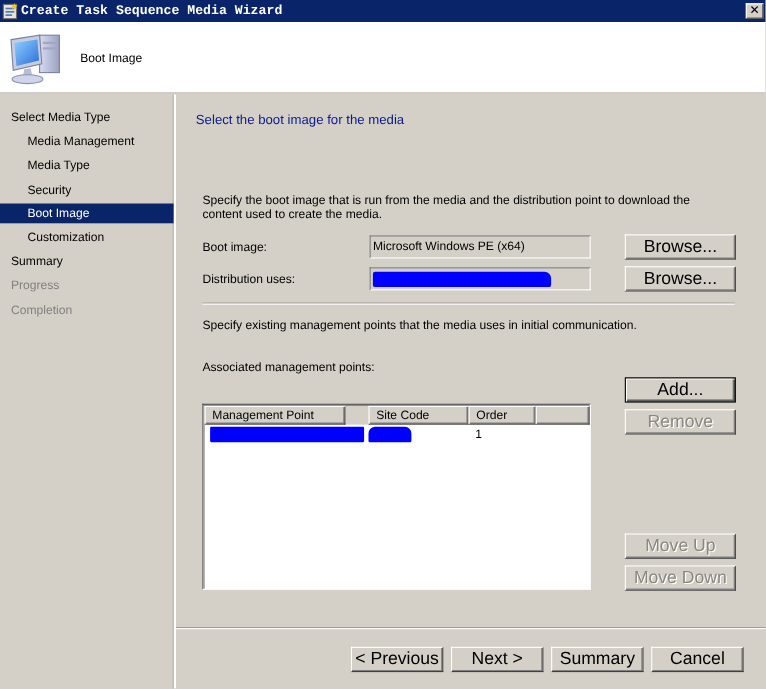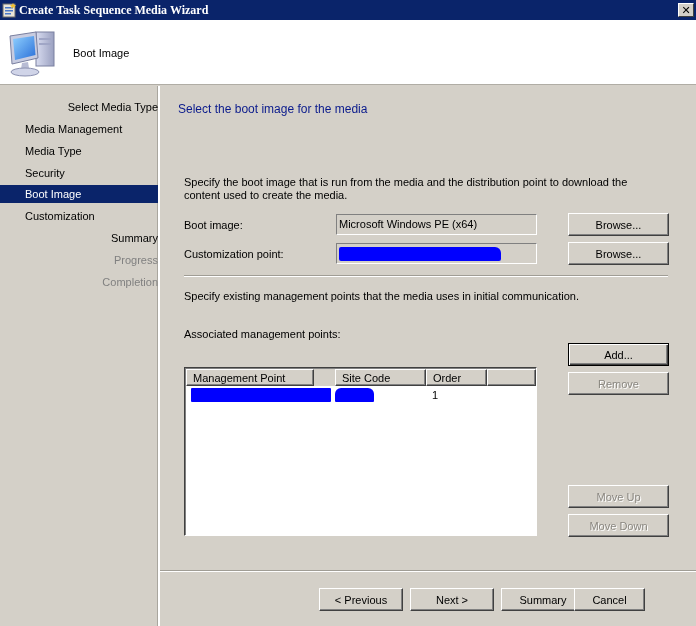--- a/index.html
+++ b/index.html
@@ -1,43 +1,43 @@
 <!DOCTYPE html>
 <html><head>
 <meta charset="utf-8">
 <style>
   * { box-sizing: border-box; margin: 0; padding: 0; }
   html, body { width: 696px; height: 626px; overflow: hidden; background: #d4d0c8; }
   body { font-family: "Liberation Sans", "DejaVu Sans", sans-serif; font-size: 11px; color: #000; position: relative; }
 
   .titlebar { position: absolute; left: 0; top: 0; width: 696px; height: 20px; background: #0a246a; color: #fff; }
   .titlebar .app-icon { position: absolute; left: 2px; top: 2px; width: 16px; height: 16px; }
-  .titlebar .title { position: absolute; left: 19px; top: 3px; font-weight: bold; font-size: 12px; font-family: Liberation Serif, serif; letter-spacing: 0px; }
+  .titlebar .title { position: absolute; left: 19px; top: 3px; font-weight: bold; font-size: 12px; font-family: Liberation Mono, monospace; letter-spacing: 0px; }
   .titlebar .close-btn { position: absolute; left: 678px; top: 3px; width: 16px; height: 14px; background: #d4d0c8; border-top: 1px solid #fff; border-left: 1px solid #fff; border-right: 1px solid #404040; border-bottom: 1px solid #404040; display: flex; align-items: center; justify-content: center; color: #000; font-size: 11px; font-weight: bold; line-height: 1; }
 
   .header { position: absolute; left: 0; top: 20px; width: 696px; height: 65px; background: #fff; border-bottom: 1px solid #b0ada5; }
   .header .hdr-icon { position: absolute; left: 6px; top: 8px; width: 52px; height: 50px; }
   .header .hdr-title { position: absolute; left: 73px; top: 27px; font-size: 11px; }
 
   .sidebar { position: absolute; left: 0; top: 86px; width: 158px; height: 540px; background: #d4d0c8; border-right: 1px solid #a9a69e; }
   .nav-item { position: absolute; left: 0; width: 158px; height: 18px; line-height: 18px; font-size: 11px; color: #000; white-space: nowrap; }
   .nav-item.sub { padding-left: 25px; }
-  .nav-item.top { padding-left: 10px; text-align: right; }
+  .nav-item.top { padding-left: 10px; }
   .nav-item.active { background: #0a246a; color: #fff; }
   .nav-item.disabled { color: #808080; }
 
   .content { position: absolute; left: 160px; top: 86px; width: 536px; height: 540px; }
   .page-title { position: absolute; left: 18px; top: 16px; font-size: 12px; color: #0a1a8c; font-family: "Liberation Sans", sans-serif; }
   .desc { position: absolute; left: 24px; top: 90px; width: 480px; font-size: 11px; line-height: 13px; }
 
   .label { position: absolute; font-size: 11px; }
   .field { position: absolute; height: 21px; background: #d4d0c8; border-top: 1px solid #808080; border-left: 1px solid #808080; border-right: 1px solid #fff; border-bottom: 1px solid #fff; font-size: 11px; line-height: 18px; padding-left: 2px; white-space: nowrap; overflow: hidden; }
   .redact { position: absolute; background: #0000ff; }
 
-  .btn { position: absolute; width: 101px; height: 23px; background: #d4d0c8; border-top: 1px solid #fff; border-left: 1px solid #fff; border-right: 1px solid #404040; border-bottom: 1px solid #404040; box-shadow: inset -1px -1px 0 #808080; font-size: 11px; font-family: "Liberation Sans", sans-serif; display: flex; align-items: center; justify-content: center; color: #000; cursor: default; }
+  .btn { position: absolute; width: 101px; height: 23px; background: #d4d0c8; border-top: 1px solid #fff; border-left: 1px solid #fff; border-right: 1px solid #404040; border-bottom: 1px solid #404040; box-shadow: inset -1px -1px 0 #808080; font-size: 16px; font-family: "Liberation Sans", sans-serif; display: flex; align-items: center; justify-content: center; color: #000; cursor: default; }
   .btn.default { border: 1px solid #000; box-shadow: inset 1px 1px 0 #fff, inset -1px -1px 0 #404040, inset -2px -2px 0 #808080; }
   .btn.disabled { color: #8a8780; text-shadow: 1px 1px 0 #fff; }
 
   .sep { position: absolute; height: 2px; border-top: 1px solid #a09d95; border-bottom: 1px solid #fff; }
 
   .filter { position: absolute; left: 24px; top: 258px; width: 352px; height: 22px; background: #fff; border-top: 1px solid #808080; border-left: 1px solid #808080; border-right: 1px solid #fff; border-bottom: 1px solid #d4d0c8; font-size: 11px; color: #8a8780; line-height: 20px; padding-left: 4px; }
   .filter .search-icon { position: absolute; right: 3px; top: 2px; width: 16px; height: 16px; }
 
   .listview { position: absolute; left: 24px; top: 281px; width: 353px; height: 169px; background: #fff; border-top: 1px solid #404040; border-left: 1px solid #404040; border-right: 1px solid #fff; border-bottom: 1px solid #fff; box-shadow: inset 1px 1px 0 #808080, 1px 1px 0 #d4d0c8; }
   .lv-header { position: absolute; left: 1px; top: 1px; height: 17px; width: 350px; background: #d4d0c8; }
@@ -101,21 +101,21 @@
 <div class="edge" style="position:absolute;left:158px;top:86px;width:2px;height:540px;background:#fff;"></div>
 
 <div class="content">
   <div class="page-title">Select the boot image for the media</div>
   <div class="desc">Specify the boot image that is run from the media and the distribution point to download the content used to create the media.</div>
 
   <div class="label" style="left:24px;top:133px">Boot image:</div>
   <div class="field" style="left:176px;top:128px;width:201px">Microsoft Windows PE (x64)</div>
   <div class="btn" style="left:408px;top:127px">Browse...</div>
 
-  <div class="label" style="left:24px;top:162px">Customization point:</div>
+  <div class="label" style="left:24px;top:162px">Distribution uses:</div>
   <div class="field" style="left:176px;top:157px;width:201px">
     <div class="redact" style="left:2px;top:3px;width:162px;height:14px;border-radius:2px 6px 2px 2px;"></div>
   </div>
   <div class="btn" style="left:408px;top:156px">Browse...</div>
 
   <div class="sep" style="left:24px;top:189px;width:484px"></div>
 
   <div class="label" style="left:24px;top:204px">Specify existing management points that the media uses in initial communication.</div>
   <div class="label" style="left:24px;top:242px">Associated management points:</div>
 
@@ -137,14 +137,14 @@
   <div class="btn default" style="left:408px;top:257px">Add...</div>
   <div class="btn disabled" style="left:408px;top:286px">Remove</div>
   <div class="btn disabled" style="left:408px;top:399px">Move Up</div>
   <div class="btn disabled" style="left:408px;top:428px">Move Down</div>
 
   <div class="sep footer-sep"></div>
 
   <div class="btn" style="left:159px;top:502px;width:84px">&lt; Previous</div>
   <div class="btn" style="left:250px;top:502px;width:84px">Next &gt;</div>
   <div class="btn" style="left:341px;top:502px;width:84px">Summary</div>
-  <div class="btn" style="left:414px;top:502px;width:71px">Cancel</div>
+  <div class="btn" style="left:432px;top:502px;width:84px">Cancel</div>
 </div>
 
 </body></html>

